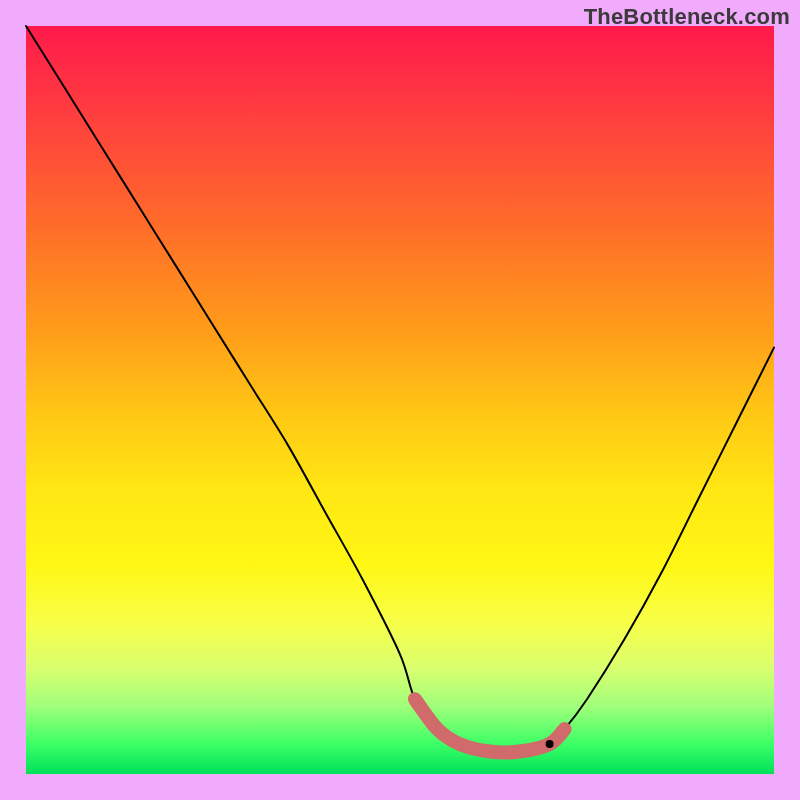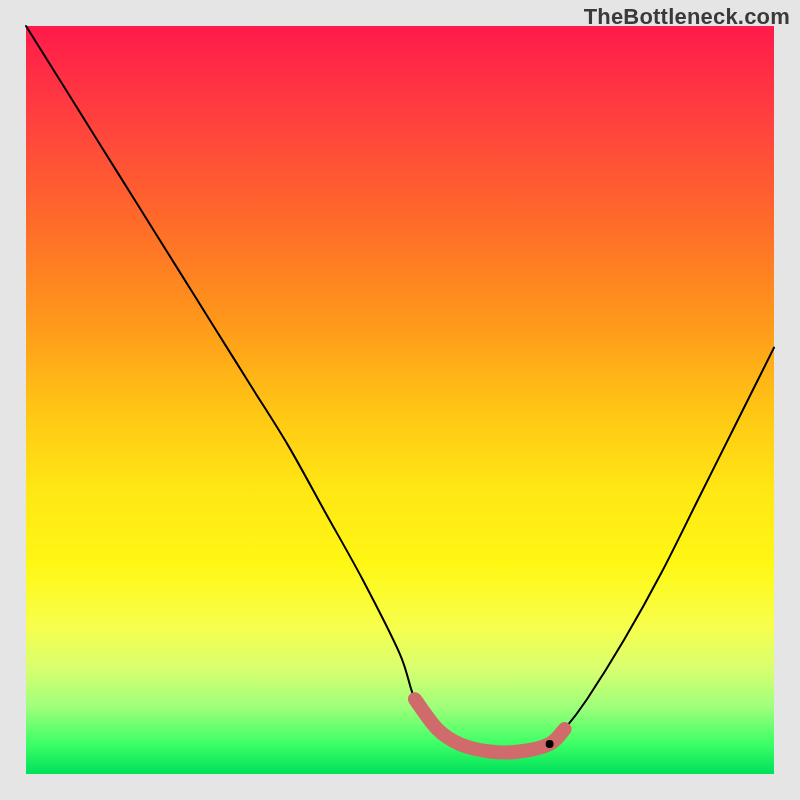--- a/index.html
+++ b/index.html
@@ -8,21 +8,21 @@
     width: 800px;
     height: 800px;
     background: #000;
     overflow: hidden;
     font-family: Arial, Helvetica, sans-serif;
   }
   .frame {
     position: relative;
     width: 800px;
     height: 800px;
-    background: #e5e5e5;
+    background: #f0abfc;
   }
   .watermark {
     position: absolute;
     top: 4px;
     right: 10px;
     color: #3a3a3a;
     font-size: 22px;
     font-weight: 600;
     letter-spacing: 0.2px;
     z-index: 20;

